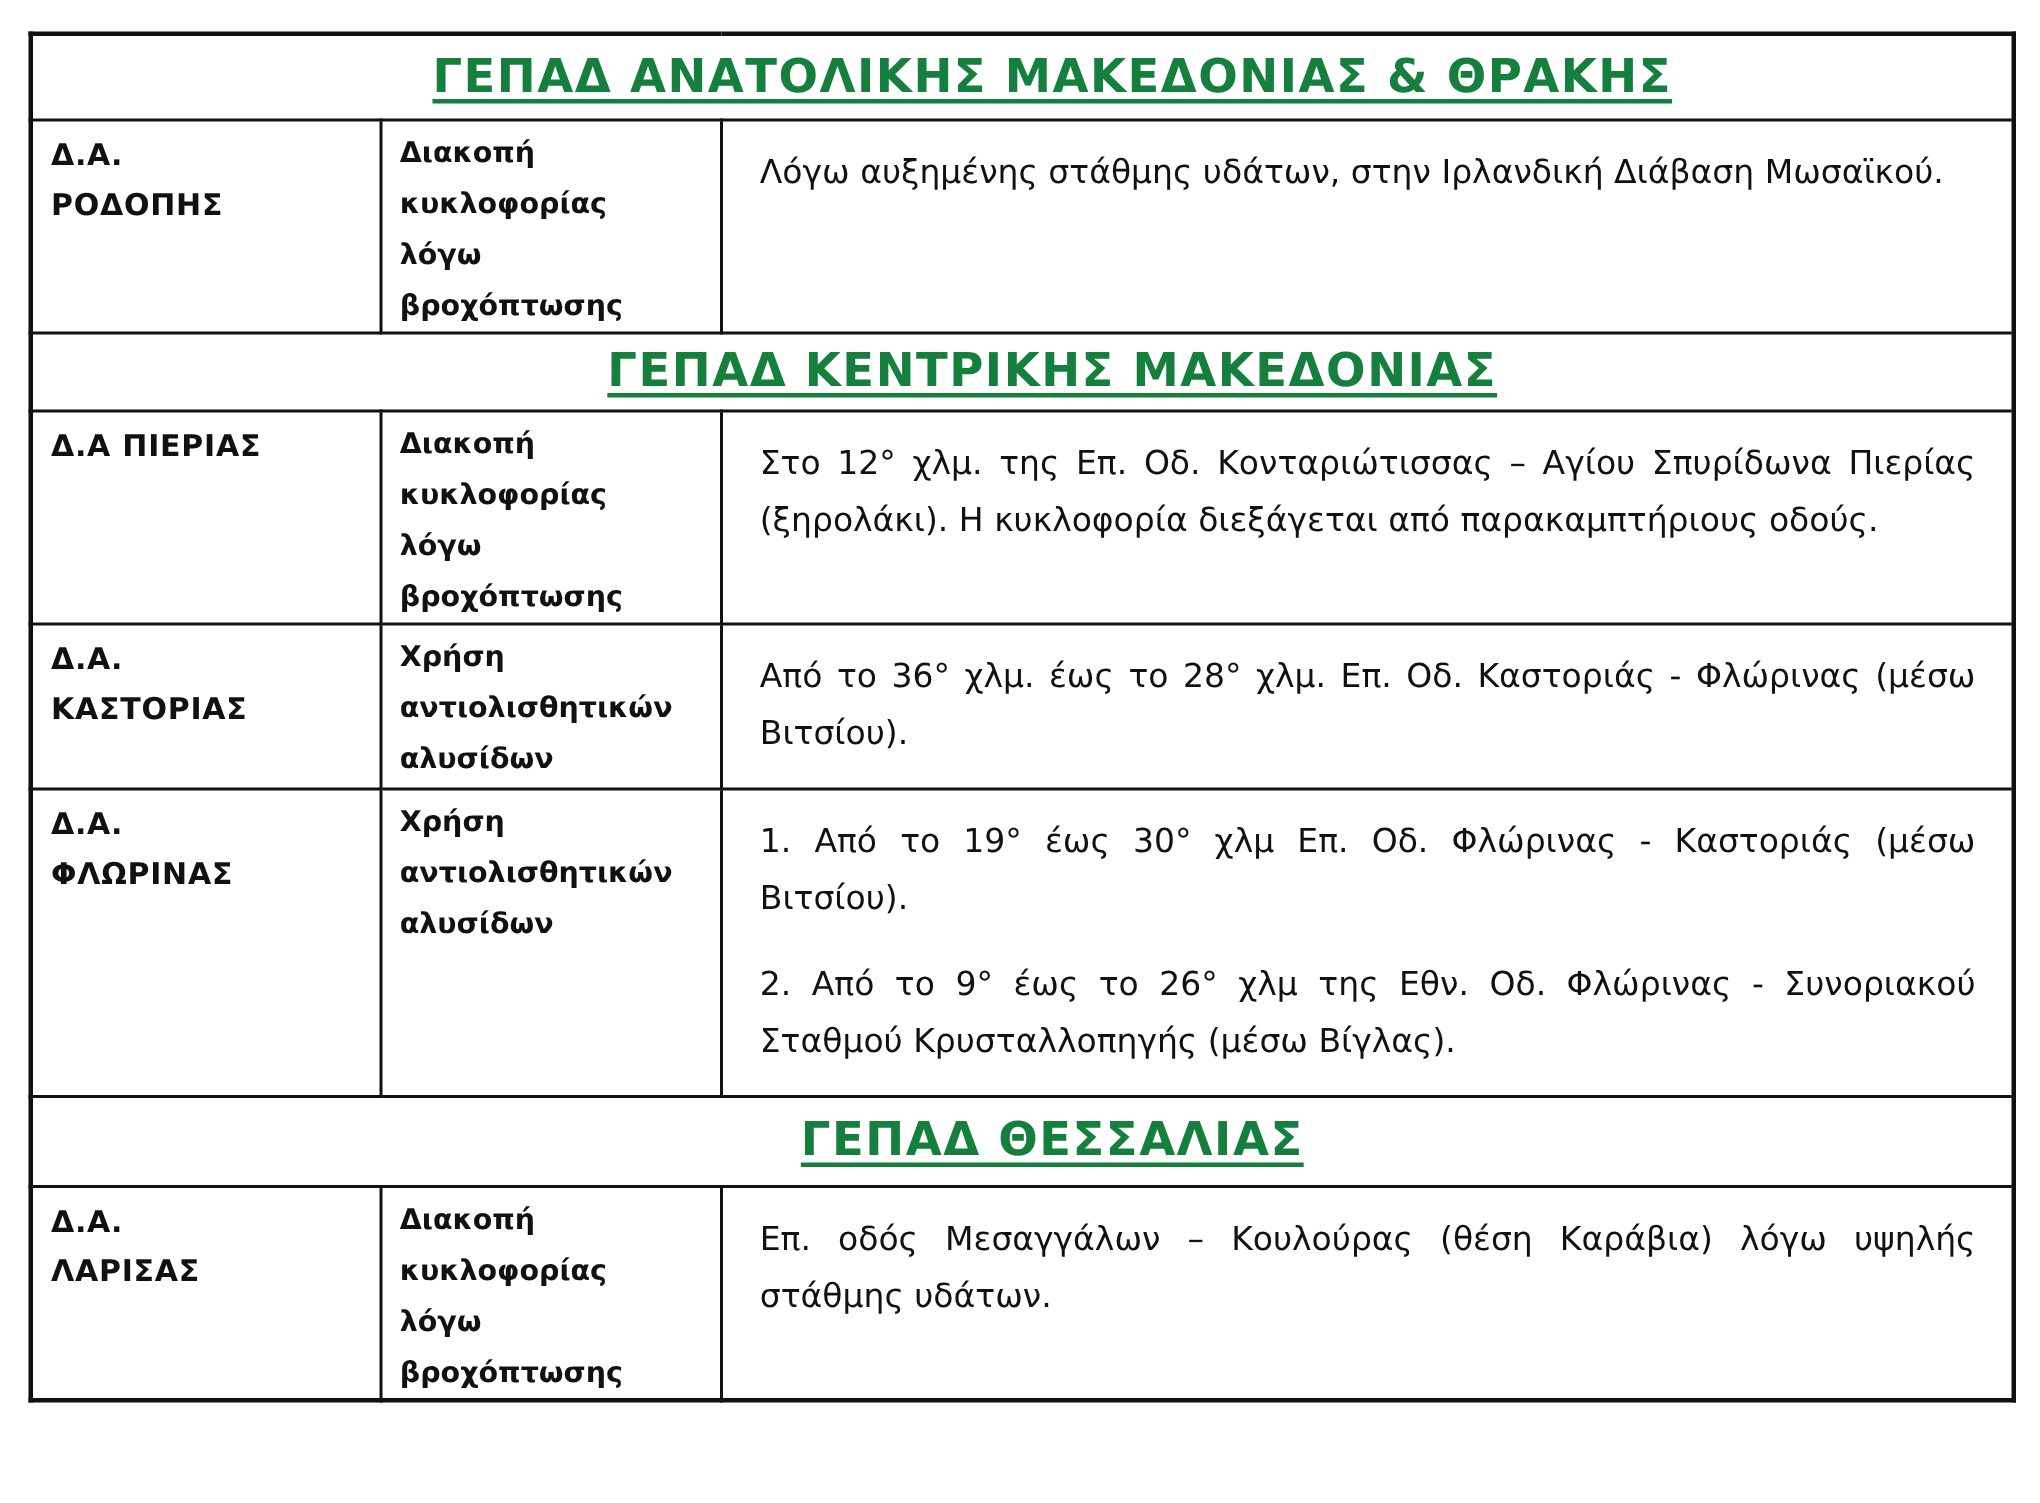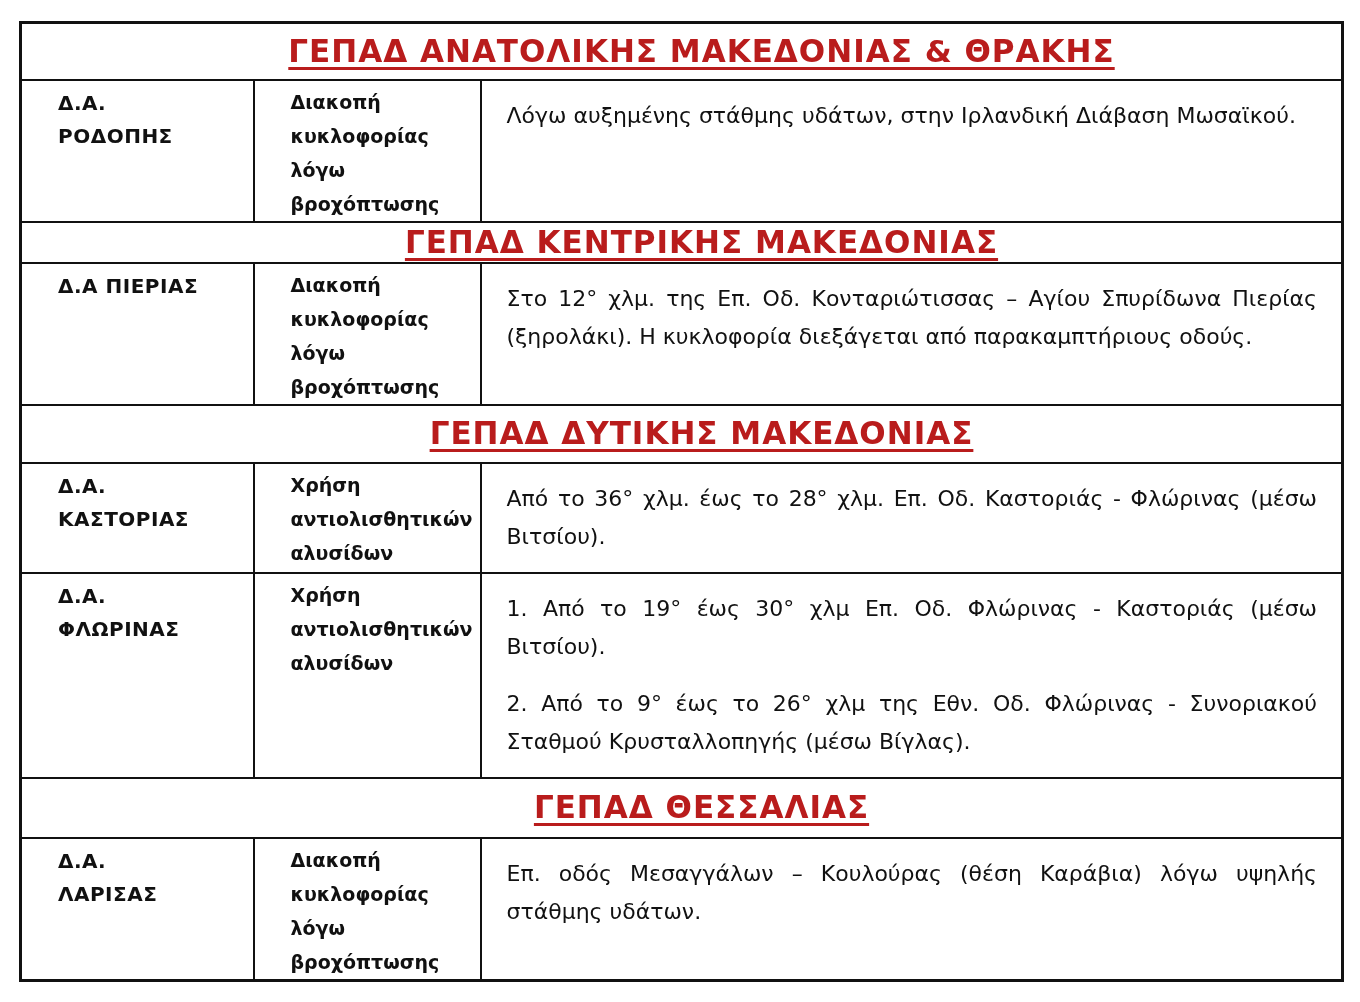--- a/index.html
+++ b/index.html
@@ -32,21 +32,21 @@
     .col-1 { width: 233px; }
     .col-2 { width: 227px; }
     .col-3 { width: auto; }
 
     .region-cell {
       text-align: center;
       vertical-align: middle !important;
     }
     .region-title {
       display: inline-block;
-      color: #b91c1c;
+      color: #15803d;
       font-weight: bold;
       font-size: 31px;
       letter-spacing: 1px;
       text-decoration: underline;
       text-decoration-thickness: 3px;
       text-underline-offset: 5px;
       line-height: 1;
       margin-left: 40px;
     }
 
@@ -69,25 +69,25 @@
       font-size: 22px;
       line-height: 38px;
       text-align: justify;
     }
     .detail-para {
       margin: 12px;
     }
     .detail-para + .detail-para {
       margin-top: 19px;
     }
-    .line { display: block; margin-left: 24px; }
+    .line { display: block; }
 
     .row-h-1 { height: 57px; }
     .row-h-2 { height: 139px; }
-    .row-h-3 { height: 41px; }
+    .row-h-3 { height: 52px; }
     .row-h-4 { height: 137px; }
     .row-h-5 { height: 58px; }
     .row-h-6 { height: 103px; }
     .row-h-7 { height: 171px; }
     .row-h-8 { height: 60px; }
     .row-h-9 { height: 140px; }
   </style>
 </head>
 <body>
 
@@ -133,25 +133,20 @@
         <span class="line">Διακοπή</span>
         <span class="line">κυκλοφορίας</span>
         <span class="line">λόγω</span>
         <span class="line">βροχόπτωσης</span>
       </td>
       <td class="detail-cell">
         <p class="detail-para">Στο 12° χλμ.  της Επ. Οδ. Κονταριώτισσας – Αγίου Σπυρίδωνα Πιερίας (ξηρολάκι). Η κυκλοφορία διεξάγεται από παρακαμπτήριους οδούς.</p>
       </td>
     </tr>
 
-    <tr class="row-h-5">
-      <td colspan="3" class="region-cell">
-        <span class="region-title">ΓΕΠΑΔ ΔΥΤΙΚΗΣ ΜΑΚΕΔΟΝΙΑΣ</span>
-      </td>
-    </tr>
     <tr class="row-h-6">
       <td class="dept-cell">
         <span class="line">Δ.Α.</span>
         <span class="line">ΚΑΣΤΟΡΙΑΣ</span>
       </td>
       <td class="measure-cell">
         <span class="line">Χρήση</span>
         <span class="line">αντιολισθητικών</span>
         <span class="line">αλυσίδων</span>
       </td>

